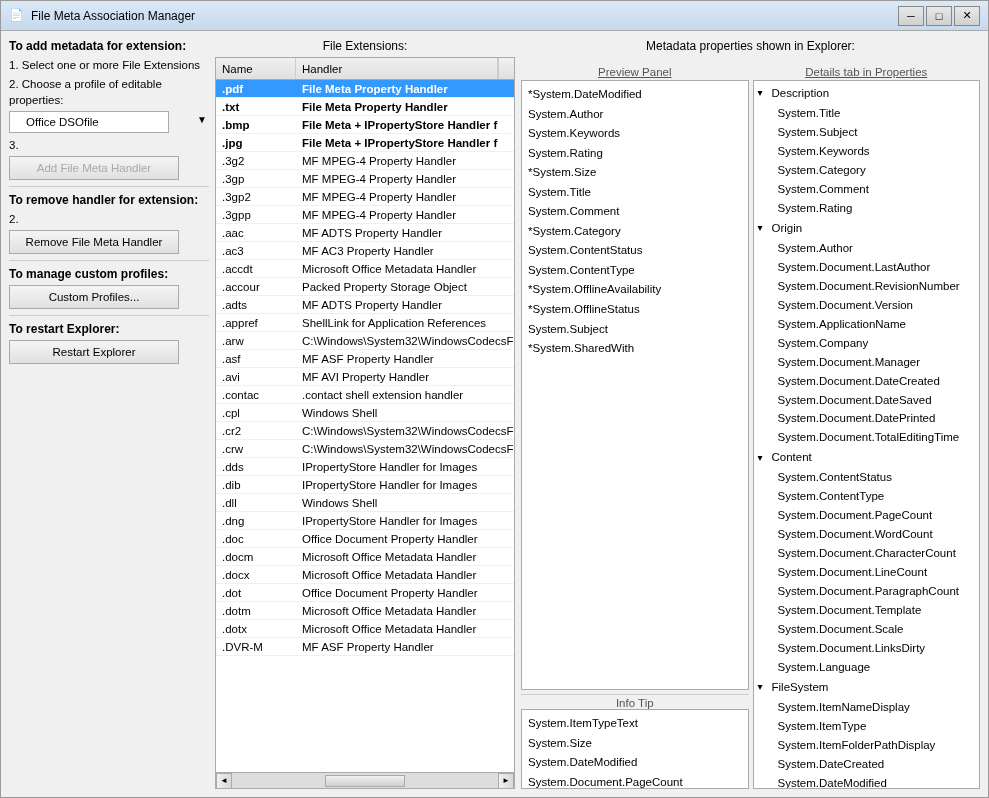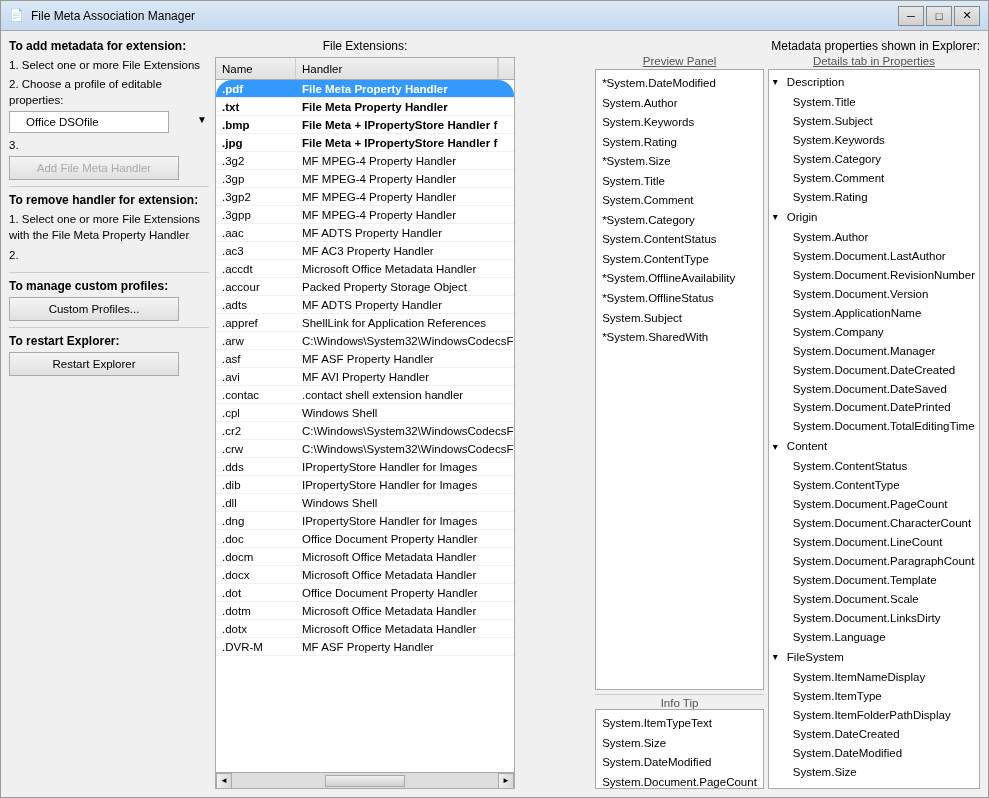--- a/index.html
+++ b/index.html
@@ -215,23 +215,22 @@
       background: linear-gradient(to bottom, #f0f0f0, #d0d0d0);
       border: 1px solid #aaa;
       margin: 0 auto;
     }
 
     
     .right-panel {
       flex: 1;
       display: flex;
       flex-direction: column;
-      gap: 0;
+      gap: 11px;
       overflow: hidden;
-      align-items: flex-end;
     }
     .right-header {
       text-align: center;
       font-size: 12px;
       margin-bottom: 2px;
     }
     .right-columns {
       display: flex;
       flex: 1;
       gap: 4px;
@@ -335,43 +334,43 @@
           <option>Office DSOfile</option>
         </select>
         <span class="dropdown-arrow">▼</span>
       </div>
       <div class="step-text">3.</div>
       <button class="action-btn" disabled="">Add File Meta Handler</button>
 
       <hr class="divider-line">
 
       <div class="section-title">To remove handler for extension:</div>
-      <div class="step-text">1. Select one or more File Extensions with the File Meta Property Handler</div>
       <div class="step-text">2.</div>
+      <button class="action-btn">Remove File Meta Handler</button>
 
       <hr class="divider-line">
 
       <div class="section-title">To manage custom profiles:</div>
       <button class="action-btn">Custom Profiles...</button>
 
       <hr class="divider-line">
 
       <div class="section-title">To restart Explorer:</div>
       <button class="action-btn">Restart Explorer</button>
     </div>
 
     <div class="center-panel">
       <div class="panel-header">File Extensions:</div>
       <div class="file-list-container">
         <div class="file-list-header">
           <div class="file-list-header-cell name">Name</div>
           <div class="file-list-header-cell handler">Handler</div>
           <div style="width:16px; border-left:1px solid #ccc; background:linear-gradient(to bottom, #f0f0f0, #e0e0e0);"></div>
         </div>
-        <div style="display:flex; flex:1; overflow:hidden;border-radius:16px;">
+        <div style="display:flex; flex:1; overflow:hidden;">
           <div class="file-list-body" id="file-list-body" style="flex:1; overflow-y:scroll;">
           <div class="file-list-row selected">
                 <div class="file-list-cell name bold">.pdf</div>
                 <div class="file-list-cell handler bold">File Meta Property Handler</div>
               </div>
               <div class="file-list-row">
                 <div class="file-list-cell name bold">.txt</div>
                 <div class="file-list-cell handler bold">File Meta Property Handler</div>
               </div>
               <div class="file-list-row">
@@ -570,20 +569,21 @@
                 <span class="tree-item">System.Document.TotalEditingTime</span>
               </div>
               <div class="tree-group">
                 <div class="tree-group-header">
                   <span class="tree-collapse-icon">▾</span>
                   <span class="tree-group-label">Content</span>
                 </div>
                 <span class="tree-item">System.ContentStatus</span>
                 <span class="tree-item">System.ContentType</span>
                 <span class="tree-item">System.Document.PageCount</span>
+                <span class="tree-item">System.Document.WordCount</span>
                 <span class="tree-item">System.Document.CharacterCount</span>
                 <span class="tree-item">System.Document.LineCount</span>
                 <span class="tree-item">System.Document.ParagraphCount</span>
                 <span class="tree-item">System.Document.Template</span>
                 <span class="tree-item">System.Document.Scale</span>
                 <span class="tree-item">System.Document.LinksDirty</span>
                 <span class="tree-item">System.Language</span>
               </div>
               <div class="tree-group">
                 <div class="tree-group-header">

